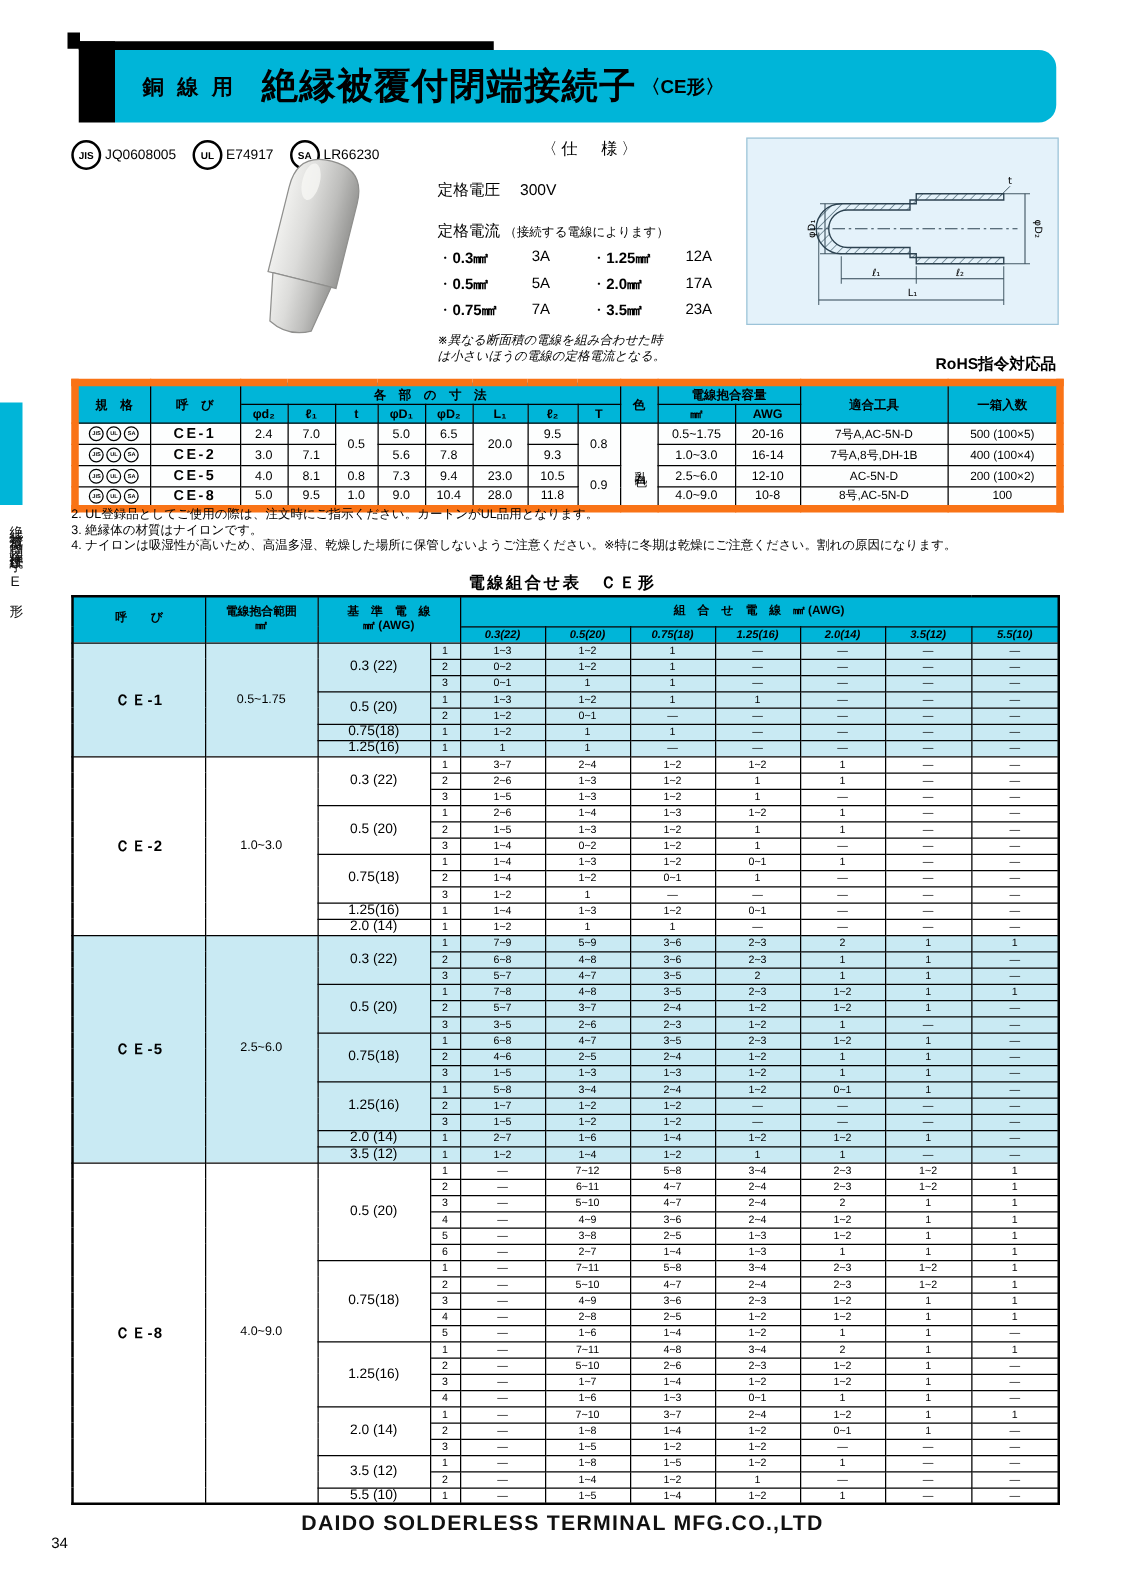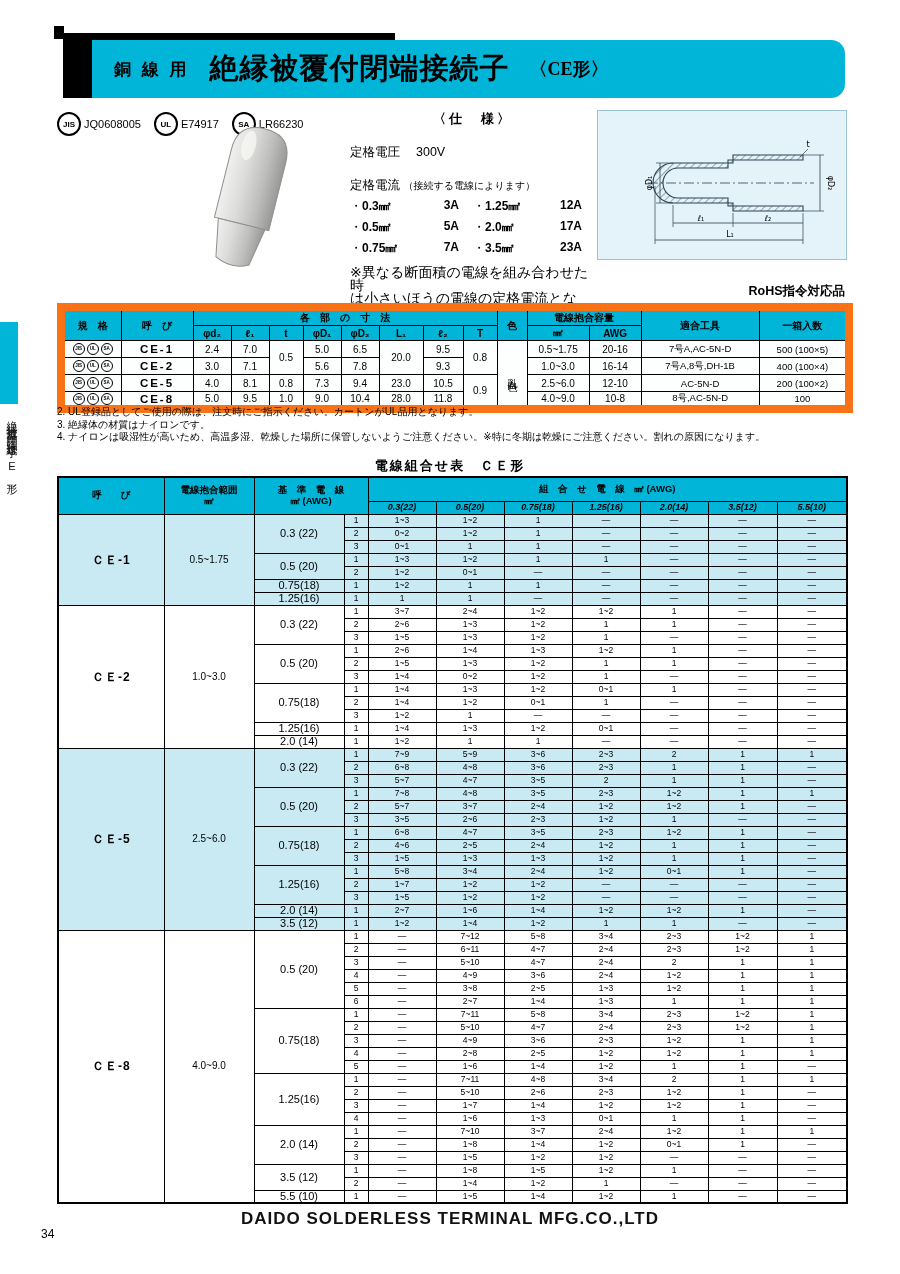--- a/index.html
+++ b/index.html
@@ -11,39 +11,39 @@
   .thumb-tab { position:absolute; left:0; top:322px; width:18px; height:82px; background:#00b5d8; }
   .side-label { position:absolute; left:4px; top:412px; writing-mode:vertical-rl; text-orientation:upright;
     font-size:11px; letter-spacing:3px; color:#111; height:300px; }
   .corner-mark { position:absolute; left:54px; top:26px; width:10px; height:13px; background:#000; }
   .h-strip { position:absolute; left:63px; top:33px; width:332px; height:7px; background:#000; }
   .h-block { position:absolute; left:63px; top:33px; width:29px; height:65px; background:#000; }
   .h-band { position:absolute; left:92px; top:40px; width:753px; height:58px; background:#00b5d8;
     border-radius:0 14px 14px 0; display:flex; align-items:center; padding-left:22px; }
   .h-cat { font-size:17px; font-weight:bold; letter-spacing:3px; margin-right:20px; }
   .h-ttl { font-size:29px; font-weight:bold; letter-spacing:1px; }
-  .h-frm { font-size:18px; font-weight:bold; margin-left:20px;font-family:Liberation Serif, serif; }
+  .h-frm { font-size:15px; font-weight:bold; margin-left:4px; }
   .certs { position:absolute; left:57px; top:112px; display:flex; gap:13px; align-items:center; }
   .cert { display:flex; align-items:center; gap:3px; }
   .c-badge { width:24px; height:24px; border:2px solid #000; border-radius:50%; display:flex;
     align-items:center; justify-content:center; font-size:8px; font-weight:bold; }
   .c-num { font-size:11px; }
   .photo { position:absolute; left:168px; top:114px; }
   .specs { position:absolute; left:350px; top:110px; width:246px; }
-  .sp-title { text-align:center; font-size:13px; font-weight:bold; letter-spacing:3px; }
+  .sp-title { text-align:center; font-size:13px; font-weight:normal; letter-spacing:3px; }
   .sp-line { font-size:12.5px; margin-top:16px; }
   .sp-small { font-size:10px; }
   .cur-row { font-size:12px; margin-top:4px; display:flex; }
   .cur-row .sz { width:64px;font-weight:bold; }
-  .cur-row .amp { width:34px; text-align:right; margin-right:14px;font-weight:bold; }
-  .sp-note { font-size:14px; margin-top:9px; line-height:13px; }
+  .cur-row .amp { width:34px; text-align:left; margin-right:14px; }
+  .sp-note { font-size:10px; margin-top:9px; line-height:13px;font-style:italic; }
   .panel { position:absolute; left:597px; top:110px; width:250px; height:150px; background:#e4f2fa; border:1px solid #9cc3d8; }
   .rohs { position:absolute; right:55px; top:283px; font-size:12.5px; font-weight:bold; }
   table { border-collapse:collapse; table-layout:fixed; }
-  #spec-table { position:absolute; left:57px; top:303px; width:788px; border:8px solid #f97316; }
+  #spec-table { position:absolute; left:57px; top:303px; width:788px; border:6px solid #f97316; }
   #spec-table th { background:#00b5d8; font-size:10px; height:15px; padding:0; border:1px solid #000; font-weight:bold; }
   #spec-table td { font-size:10px; height:17px; padding:0 1px; border:1px solid #000; text-align:center; background:#fdfefe; }
   #spec-table td.yobi { font-size:11.5px; font-weight:bold; letter-spacing:2px; }
   #spec-table td.tool { font-size:9.5px; }
   #spec-table td.qty { font-size:9.5px; }
   td.tate { writing-mode:vertical-rl; text-orientation:upright; font-size:9px; letter-spacing:2px; }
   .badge { display:inline-block; width:12px; height:12px; border:1px solid #000; border-radius:50%;
     font-size:4.5px; line-height:10px; margin:0 1px; text-align:center; font-weight:bold; vertical-align:middle; }
   .notes { position:absolute; left:57px; top:406px; font-size:10px; line-height:12.5px; }
   .combo-title { position:absolute; left:0; top:457px; width:900px; text-align:center; font-size:13px; font-weight:bold; letter-spacing:2px; }

